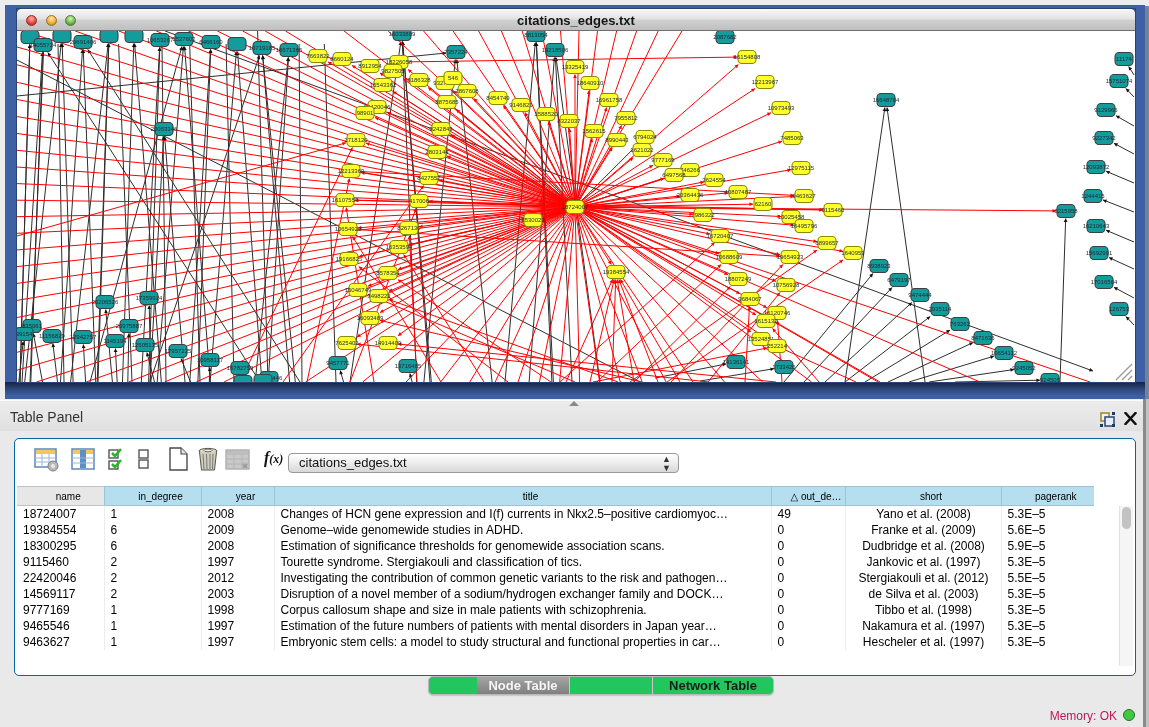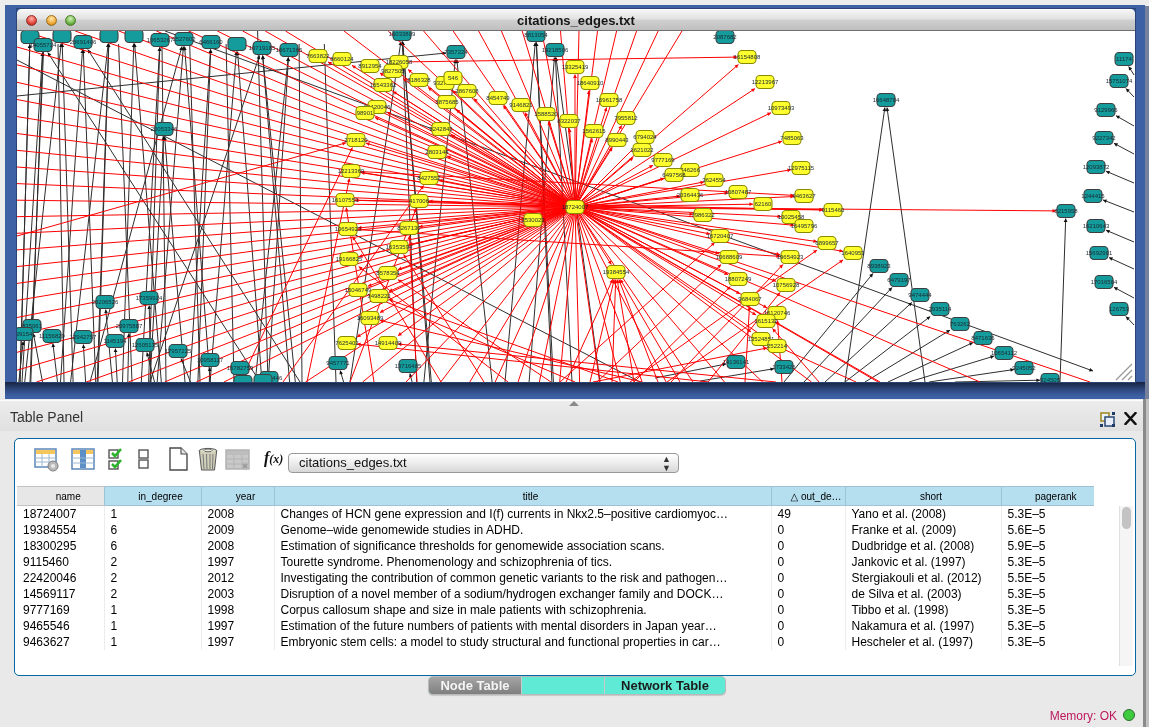--- a/index.html
+++ b/index.html
@@ -47,28 +47,28 @@
   table-layout:fixed; font-size:12px; color:#000; }
 #tbl th { background:#b5deef; font-weight:normal; font-size:10px; height:19px;
   border-left:1px solid #9dc4d6; border-top:1px solid #9dc4d6;
   border-bottom:1px solid #9dc4d6; overflow:hidden; white-space:nowrap;
   text-indent:16px; }
 #tbl th:first-child { border-left:none; background:#e7e7e7;
   border-top-color:#c2c2c2; border-bottom-color:#c2c2c2; }
 #tbl td { height:16px; padding:0 0 0 6px; overflow:hidden; white-space:nowrap; border-left:1px solid #ececec; }
 #tbl td:first-child { border-left:none; }
 #tbl td.c4 { }
-#tbl td.c5 { text-align:left; padding-right:5px; }
+#tbl td.c5 { text-align:center; padding-right:5px; }
 #vscroll { position:absolute; right:2px; top:67px; width:14px; height:160px;
   background:#f5f5f5; border-left:1px solid #e0e0e0; }
 #vscroll .thumb { position:absolute; left:2px; top:1px; width:9px; height:22px;
   background:#c3c3c3; border-radius:5px; }
 #tabs { position:absolute; left:428px; top:676px; height:19px; display:flex;
   border:1px solid #b9b9b9; border-radius:5px; overflow:hidden;
-  background:#5eead4; box-shadow:0 1px 1px rgba(0,0,0,.15); }
+  background:#22c55e; box-shadow:0 1px 1px rgba(0,0,0,.15);padding-left:48px; }
 #tabs div { font-size:13px; font-weight:bold; line-height:18px; text-align:center; color:#1c1c1c; }
 #tabs div:nth-child(1) { width:92px; }
 #tabs div:nth-child(3) { width:82px;margin-top:48px; }
 #tabs div:nth-child(5) { width:120px; }
 #tabs .sel { background:linear-gradient(#a5a5a5,#7f7f7f); color:#f5f5f5; }
 #tabs .sep { padding:0; width:1px; background:#c9c9c9; }
 #mem { position:absolute; right:32px; top:709px; font-size:12px; color:#be185d; }
 #memdot { position:absolute; right:14px; top:709px; width:12px; height:12px;
   border-radius:50%; background:#3ecb40; border:1px solid #2c6e2c; }
 .icon { position:absolute; top:0; }
@@ -950,21 +950,21 @@
           <td class="c2">2008</td>
           <td class="c3">Estimation of significance thresholds for genomewide association scans.</td>
           <td class="c4">0</td>
           <td class="c5">Dudbridge et al. (2008)</td>
           <td class="c6">5.9E–5</td>
         </tr>
 <tr>
           <td class="c0">9115460</td>
           <td class="c1">2</td>
           <td class="c2">1997</td>
-          <td class="c3">Tourette syndrome. Phenomenology and schizophrenia of tics.</td>
+          <td class="c3">Tourette syndrome. Stergiakouli and classification of tics.</td>
           <td class="c4">0</td>
           <td class="c5">Jankovic et al. (1997)</td>
           <td class="c6">5.3E–5</td>
         </tr>
 <tr>
           <td class="c0">22420046</td>
           <td class="c1">2</td>
           <td class="c2">2012</td>
           <td class="c3">Investigating the contribution of common genetic variants to the risk and pathogen…</td>
           <td class="c4">0</td>

